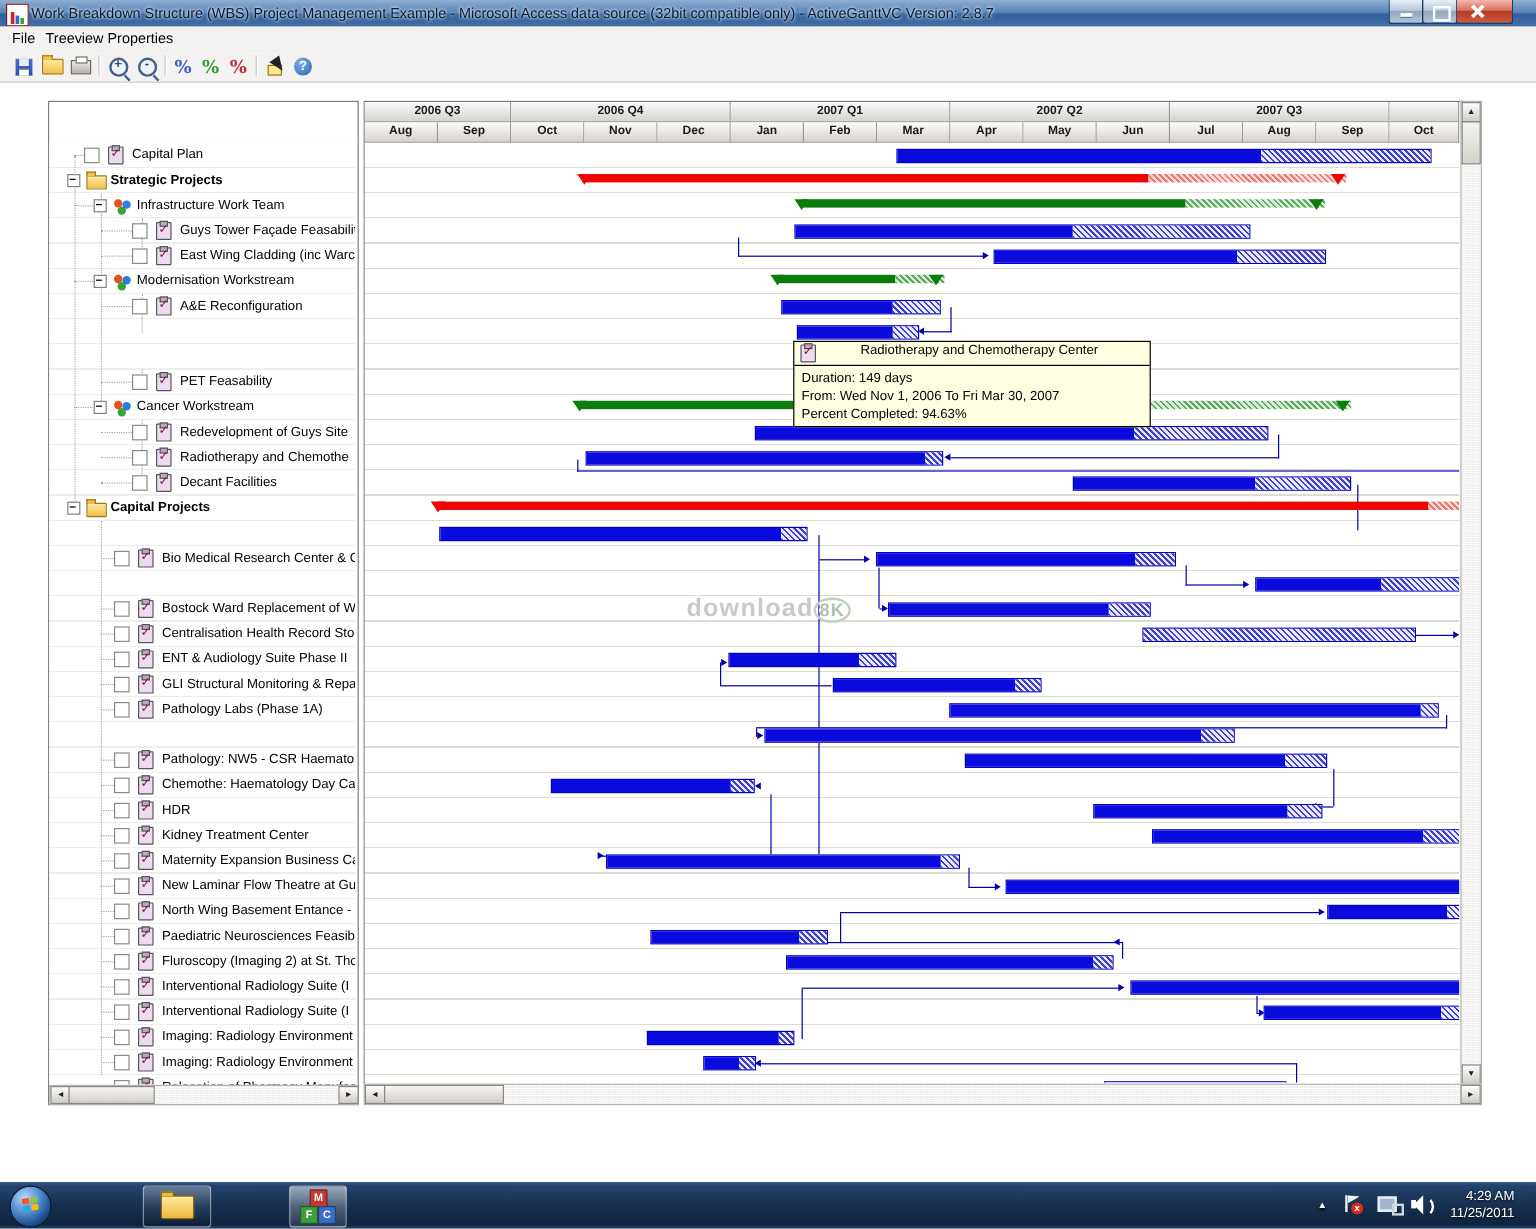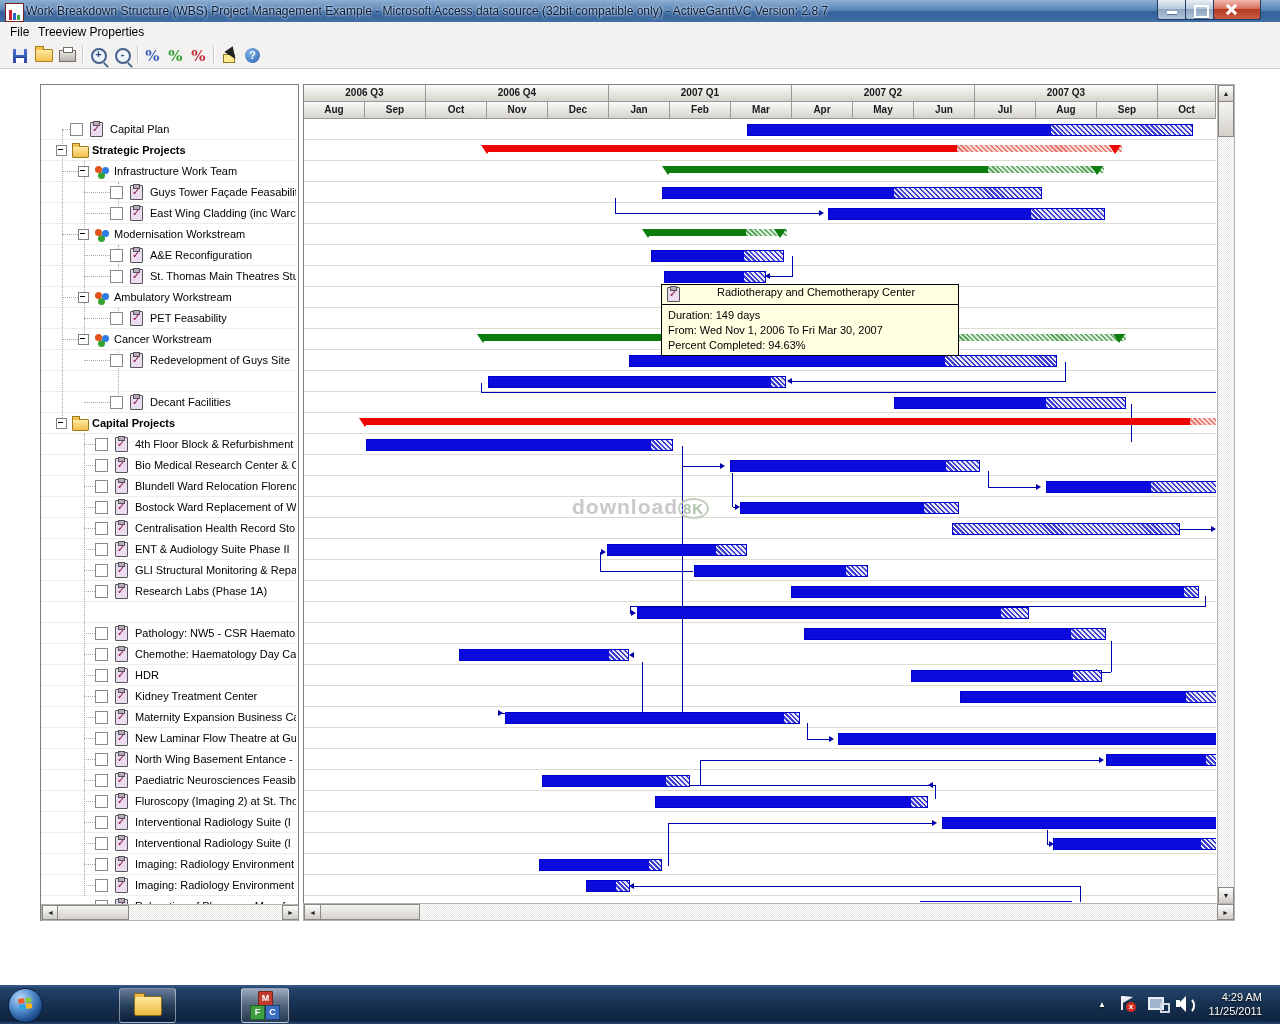--- a/index.html
+++ b/index.html
@@ -249,79 +249,61 @@
         <div class="abs minusbox" style="left: 37px;"></div>
         <div class="abs balls" style="left: 54px;"></div>
         <div class="abs tlabel" style="left: 73px;">Modernisation Workstream</div>
       </div>
       <div class="abs trow" style="left: 0px; top: 126px;">
         <div class="abs tstub" style="left: 43px; top: 10px; width: 26px; height: 0px;"></div>
         <div class="abs cbox" style="left: 69px;"></div>
         <div class="abs clip" style="left: 89px;"></div>
         <div class="abs tlabel" style="left: 109px; text-align: right;">A&amp;E Reconfiguration</div>
       </div>
-      <div class="abs trow" style="left: 0px; top: 147px;">
-        <div class="abs tstub" style="left: 43px; top: 10px; width: 26px; height: 0px;"></div>
-        <div class="abs cbox" style="left: 69px;"></div>
-        <div class="abs clip" style="left: 89px;"></div>
-        <div class="abs tlabel" style="left: 109px;">St. Thomas Main Theatres Stu</div>
-      </div>
-      <div class="abs trow" style="left: 0px; top: 168px;">
-        <div class="abs tstub" style="left: 21px; top: 10px; width: 16px; height: 0px;"></div>
-        <div class="abs minusbox" style="left: 37px;"></div>
-        <div class="abs balls" style="left: 54px;"></div>
-        <div class="abs tlabel" style="left: 73px;">Ambulatory Workstream</div>
-      </div>
       <div class="abs trow" style="left: 0px; top: 189px;">
         <div class="abs tstub" style="left: 43px; top: 10px; width: 26px; height: 0px;"></div>
         <div class="abs cbox" style="left: 69px;"></div>
         <div class="abs clip" style="left: 89px;"></div>
         <div class="abs tlabel" style="left: 109px;">PET Feasability</div>
       </div>
       <div class="abs trow" style="left: 0px; top: 210px;">
         <div class="abs tstub" style="left: 21px; top: 10px; width: 16px; height: 0px;"></div>
         <div class="abs minusbox" style="left: 37px;"></div>
         <div class="abs balls" style="left: 54px;"></div>
         <div class="abs tlabel" style="left: 73px;">Cancer Workstream</div>
       </div>
       <div class="abs trow" style="left: 0px; top: 231px;">
         <div class="abs tstub" style="left: 43px; top: 10px; width: 26px; height: 0px;"></div>
         <div class="abs cbox" style="left: 69px;"></div>
         <div class="abs clip" style="left: 89px;"></div>
         <div class="abs tlabel" style="left: 109px;">Redevelopment of Guys Site</div>
       </div>
+      <div class="abs trow" style="left: 0px; top: 252px;">
+        <div class="abs tstub" style="left: 43px; top: 10px; width: 26px; height: 0px;"></div>
+        <div class="abs cbox" style="left: 69px;"></div>
+        <div class="abs clip" style="left: 89px;"></div>
+        <div class="abs tlabel" style="left: 109px;">Radiotherapy and Chemothe</div>
+      </div>
       <div class="abs trow" style="left: 0px; top: 273px;">
         <div class="abs tstub" style="left: 43px; top: 10px; width: 26px; height: 0px;"></div>
         <div class="abs cbox" style="left: 69px;"></div>
         <div class="abs clip" style="left: 89px;"></div>
         <div class="abs tlabel" style="left: 109px;">Decant Facilities</div>
       </div>
       <div class="abs trow" style="left: 0px; top: 294px;">
         <div class="abs minusbox" style="left: 15px;"></div>
         <div class="abs folder" style="left: 31px;"></div>
         <div class="abs tlabel b" style="left: 51px;">Capital Projects</div>
       </div>
-      <div class="abs trow" style="left: 0px; top: 315px;">
-        <div class="abs tstub" style="left: 43px; top: 10px; width: 11px; height: 0px;"></div>
-        <div class="abs cbox" style="left: 54px;"></div>
-        <div class="abs clip" style="left: 74px;"></div>
-        <div class="abs tlabel" style="left: 94px;">4th Floor Block &amp; Refurbishment</div>
-      </div>
       <div class="abs trow" style="left: 0px; top: 336px;">
         <div class="abs tstub" style="left: 43px; top: 10px; width: 11px; height: 0px;"></div>
         <div class="abs cbox" style="left: 54px;"></div>
         <div class="abs clip" style="left: 74px;"></div>
         <div class="abs tlabel" style="left: 94px;">Bio Medical Research Center &amp; CR</div>
       </div>
-      <div class="abs trow" style="left: 0px; top: 357px;">
-        <div class="abs tstub" style="left: 43px; top: 10px; width: 11px; height: 0px;"></div>
-        <div class="abs cbox" style="left: 54px;"></div>
-        <div class="abs clip" style="left: 74px;"></div>
-        <div class="abs tlabel" style="left: 94px;">Blundell Ward Relocation Florenc</div>
-      </div>
       <div class="abs trow" style="left: 0px; top: 378px;">
         <div class="abs tstub" style="left: 43px; top: 10px; width: 11px; height: 0px;"></div>
         <div class="abs cbox" style="left: 54px;"></div>
         <div class="abs clip" style="left: 74px;"></div>
         <div class="abs tlabel" style="left: 94px;">Bostock Ward Replacement of W</div>
       </div>
       <div class="abs trow" style="left: 0px; top: 399px;">
         <div class="abs tstub" style="left: 43px; top: 10px; width: 11px; height: 0px;"></div>
         <div class="abs cbox" style="left: 54px;"></div>
         <div class="abs clip" style="left: 74px;"></div>
@@ -336,21 +318,21 @@
       <div class="abs trow" style="left: 0px; top: 441px;">
         <div class="abs tstub" style="left: 43px; top: 10px; width: 11px; height: 0px;"></div>
         <div class="abs cbox" style="left: 54px;"></div>
         <div class="abs clip" style="left: 74px;"></div>
         <div class="abs tlabel" style="left: 94px;">GLI Structural Monitoring &amp; Repai</div>
       </div>
       <div class="abs trow" style="left: 0px; top: 462px;">
         <div class="abs tstub" style="left: 43px; top: 10px; width: 11px; height: 0px;"></div>
         <div class="abs cbox" style="left: 54px;"></div>
         <div class="abs clip" style="left: 74px;"></div>
-        <div class="abs tlabel" style="left: 94px;">Research Labs (Phase 1A)</div>
+        <div class="abs tlabel" style="left: 94px;">Pathology Labs (Phase 1A)</div>
       </div>
       <div class="abs trow" style="left: 0px; top: 504px;">
         <div class="abs tstub" style="left: 43px; top: 10px; width: 11px; height: 0px;"></div>
         <div class="abs cbox" style="left: 54px;"></div>
         <div class="abs clip" style="left: 74px;"></div>
         <div class="abs tlabel" style="left: 94px;">Pathology: NW5 - CSR Haematolo</div>
       </div>
       <div class="abs trow" style="left: 0px; top: 525px;">
         <div class="abs tstub" style="left: 43px; top: 10px; width: 11px; height: 0px;"></div>
         <div class="abs cbox" style="left: 54px;"></div>

